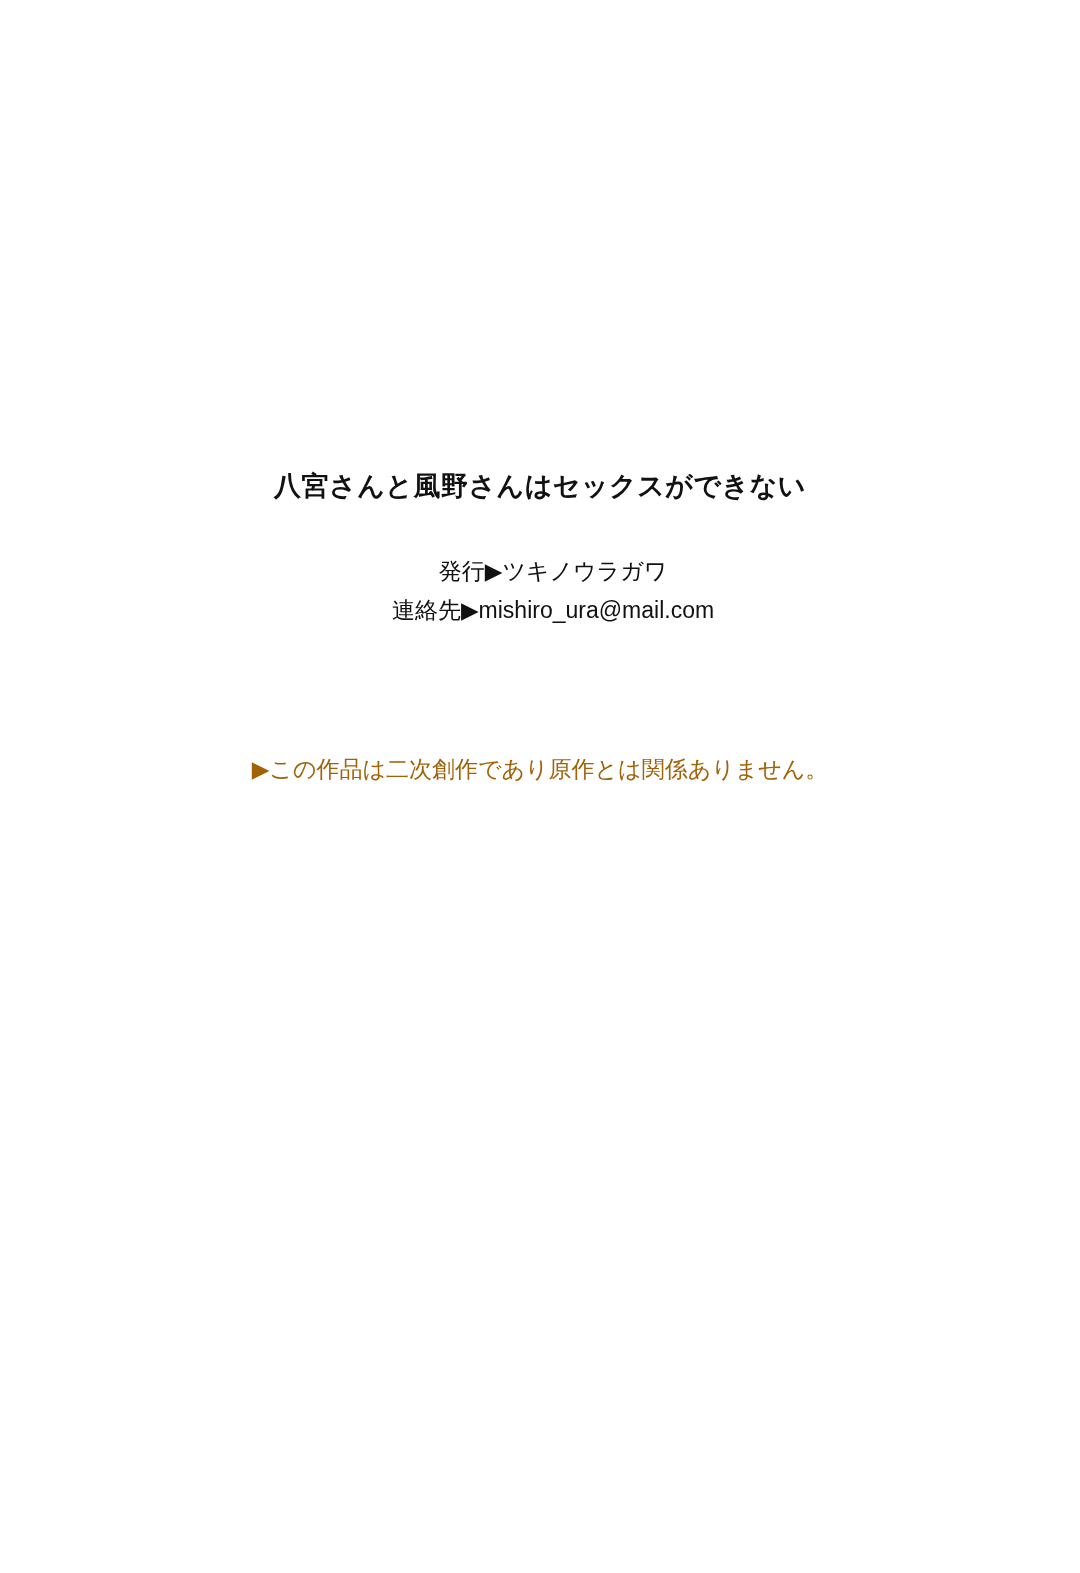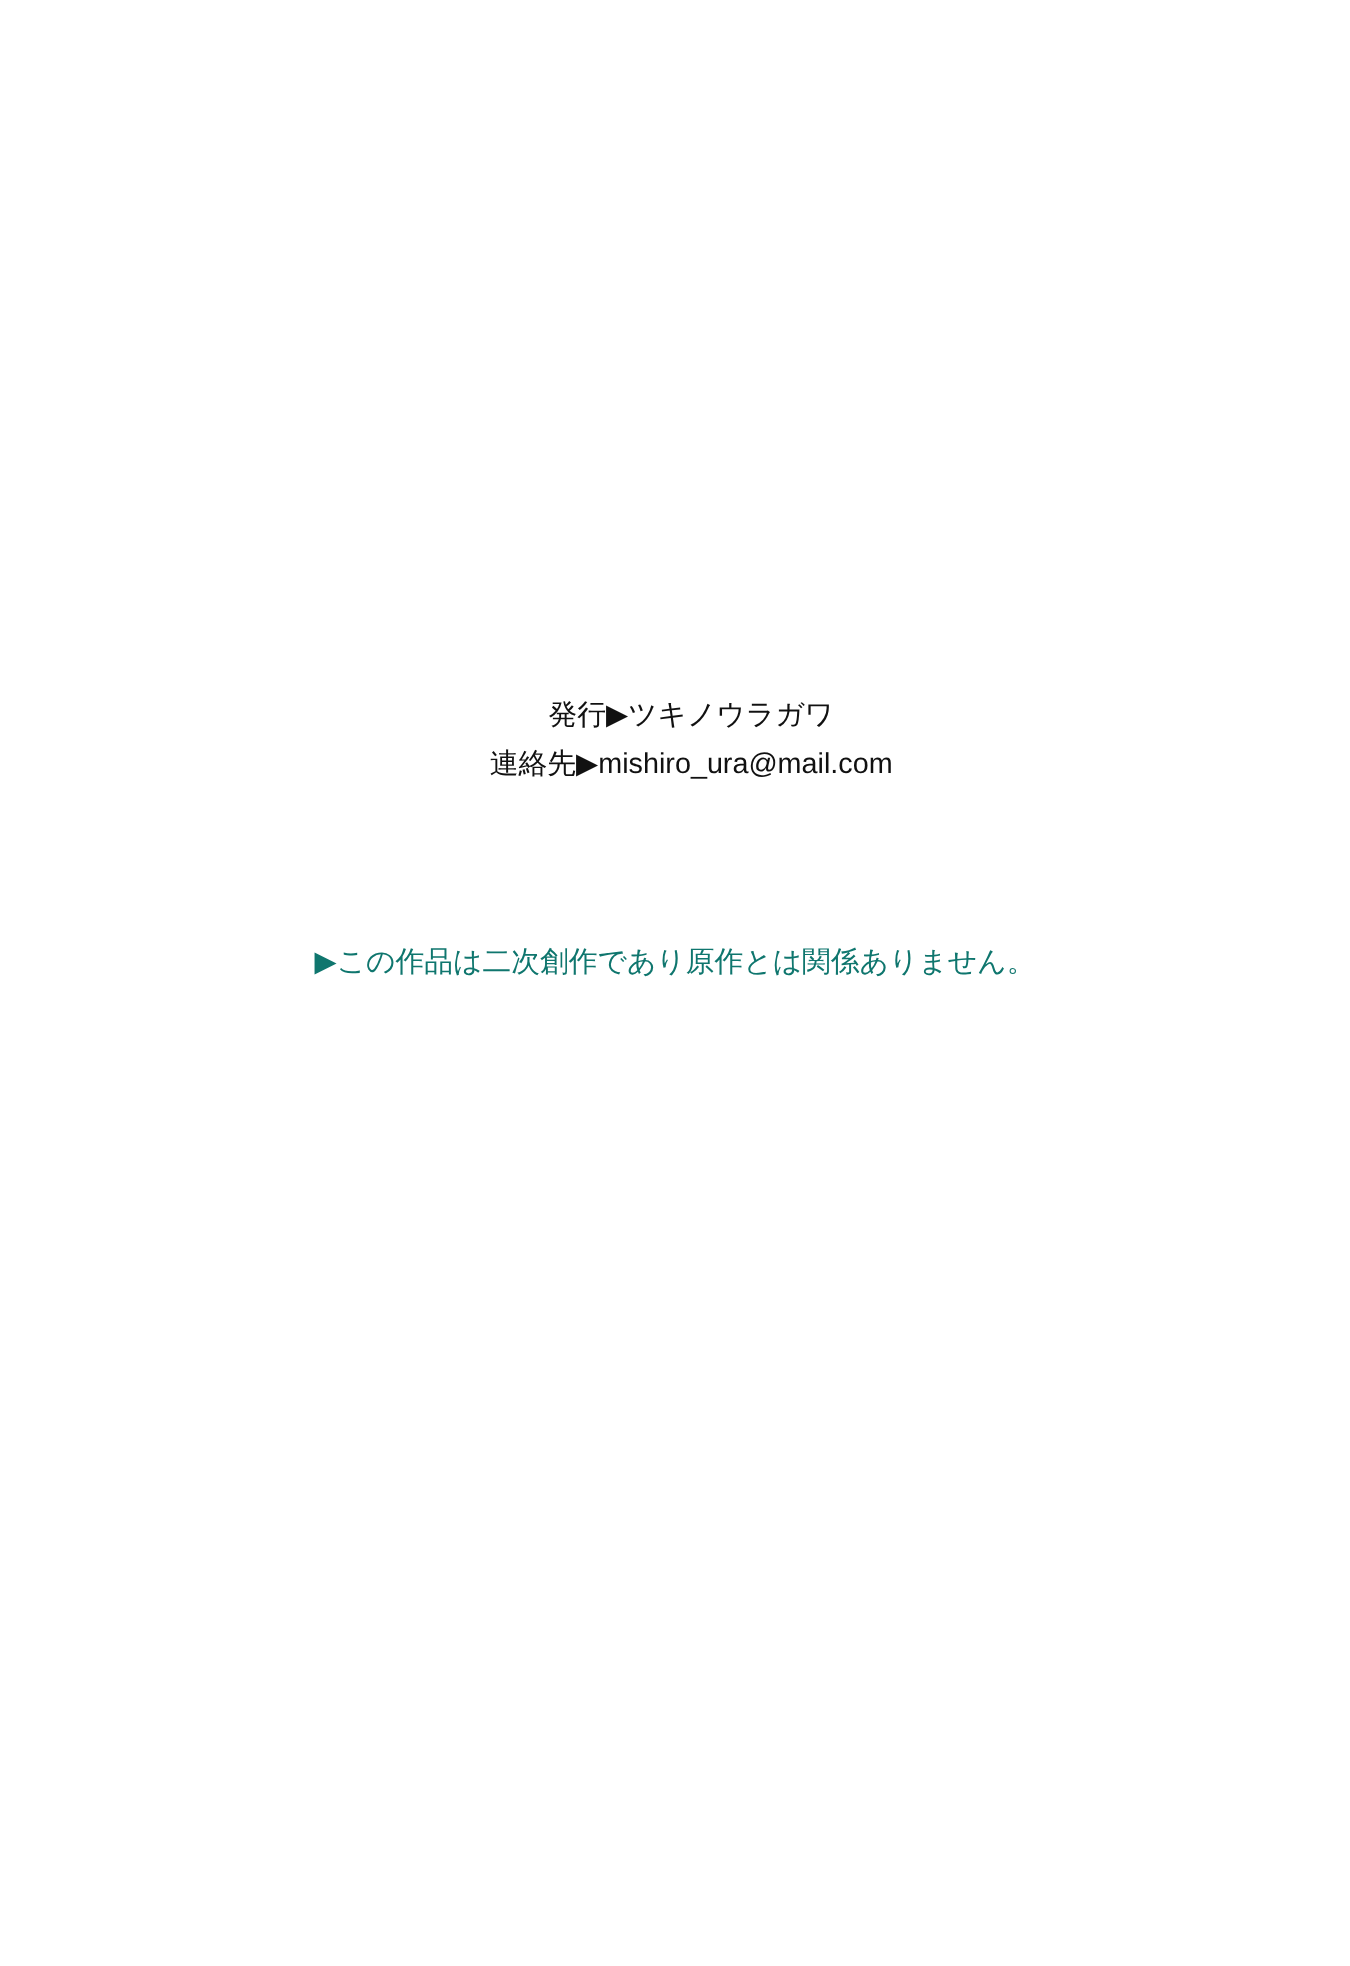--- a/index.html
+++ b/index.html
@@ -59,34 +59,35 @@
     position: absolute;
     top: 748px;
     left: 0;
     width: 1080px;
     text-align: center;
   }
 
   .notice-line {
     font-size: 23px;
     line-height: 42px;
-    color: #0f766e;
+    color: #a16207;
     white-space: nowrap;
     font-weight: 400;
   }
 
   .notice-line.bold {
     font-weight: 700;
   }
 </style>
 </head>
 <body>
 
 <div class="colophon">
 
+  <div class="title">八宮さんと風野さんはセックスができない</div>
 
   <div class="imprint-block">
     <div class="imprint-line">
       <span>発行</span><span>▶</span><span>ツキノウラガワ</span>
     </div>
     <div class="imprint-line">
       <span>連絡先</span><span>▶</span><span>mishiro_ura@mail.com</span>
     </div>
   </div>
 

